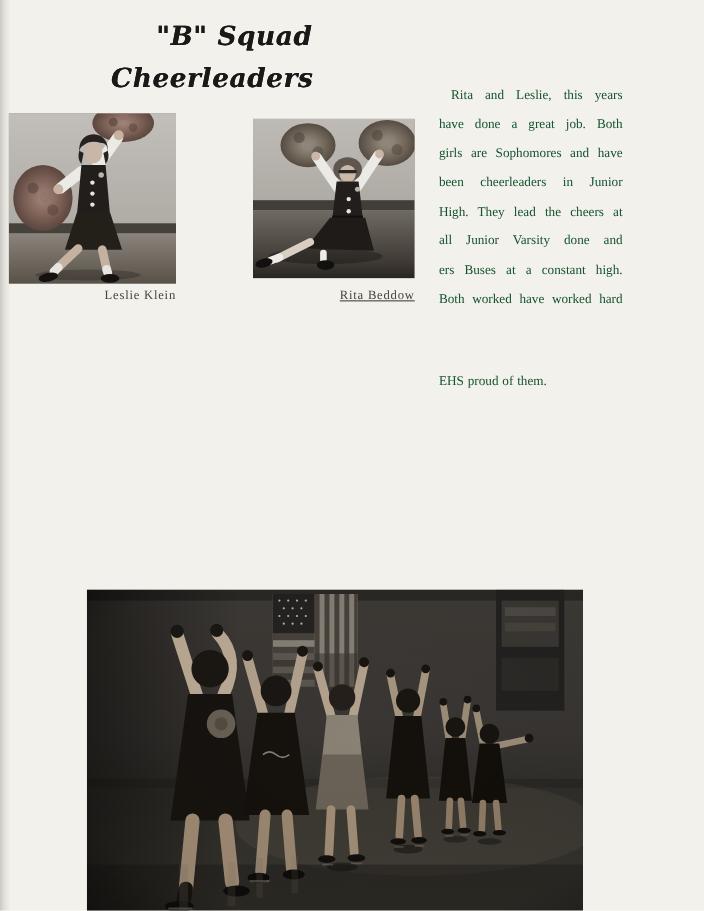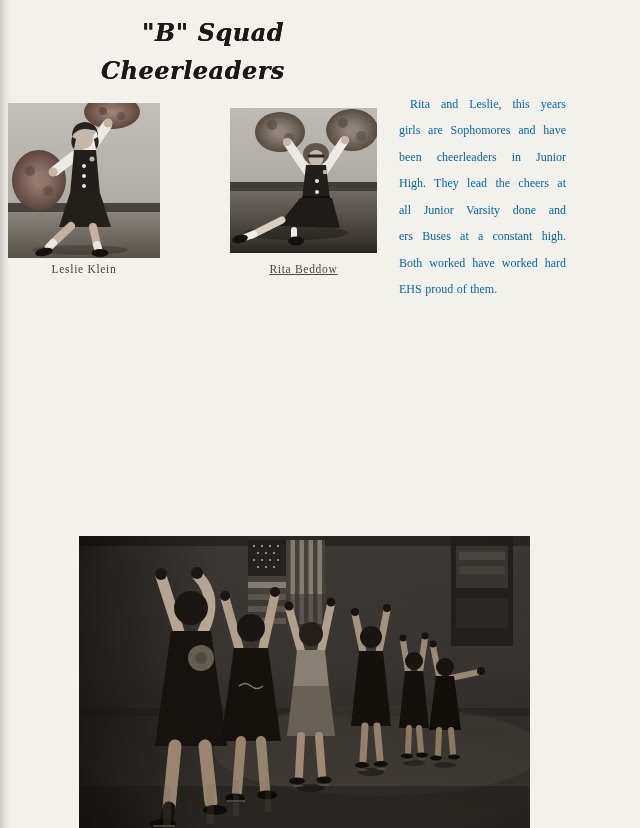--- a/index.html
+++ b/index.html
@@ -27,38 +27,38 @@
 
   .photo{ position:absolute; overflow:hidden; background:#9a968f; }
   #photo-leslie{ left:8px;  top:103px; width:152px; height:155px; }
   #photo-rita  { left:230px; top:108px; width:147px; height:145px; }
   #photo-group { left:79px; top:536px; width:451px; height:292px; }
   .photo svg{ display:block; width:100%; height:100%; }
 
   .caption{
     position:absolute; top:263px;
     font-size:11.5px; color:#48443f; letter-spacing:0.7px;
-    text-align:center; white-space:nowrap;
+    text-align:right; white-space:nowrap;
   }
   #caption-leslie{ left:8px;  width:152px; }
   #caption-rita  { left:230px; width:147px;text-decoration:underline; }
 
   #article{
-    position:absolute; left:399px; top:91px; width:167px;
-    color:#0369a1;
+    position:absolute; left:399px; top:73px; width:167px;
+    color:#14532d;
   }
   .article-line{
     font-size:12px;
     height:26.45px; line-height:26.45px;
     text-align:justify; text-align-last:justify;
     white-space:normal; overflow:visible;
     word-spacing:0.5px;
   }
   .article-line.first{ text-indent:11px; }
-  .article-line.last{ text-align-last:left; }
+  .article-line.last{ text-align-last:left;margin-top:48px; }
 </style>
 </head>
 <body>
 
 <div class="page">
 
   <div class="edge-shadow"></div>
 
   <div class="title-line" id="title-1">"B" Squad</div>
   <div class="title-line" id="title-2">Cheerleaders</div>
@@ -178,20 +178,21 @@
         <ellipse cx="66" cy="133" rx="8" ry="4.5" fill="#131110"></ellipse>
       </g>
     </svg>
   </figure>
 
   <div class="caption" id="caption-leslie">Leslie Klein</div>
   <div class="caption" id="caption-rita">Rita Beddow</div>
 
   <div id="article">
       <div class="article-line first">Rita and Leslie, this years</div>
+      <div class="article-line">have done a great job.  Both</div>
       <div class="article-line">girls are Sophomores and have</div>
       <div class="article-line">been cheerleaders in Junior</div>
       <div class="article-line">High.  They lead the cheers at</div>
       <div class="article-line">all Junior Varsity done and</div>
       <div class="article-line">ers Buses at a constant high.</div>
       <div class="article-line">Both worked have worked hard</div>
       <div class="article-line last">EHS proud of them.</div>
     </div>
 
   <figure class="photo" id="photo-group" style="margin:0">

